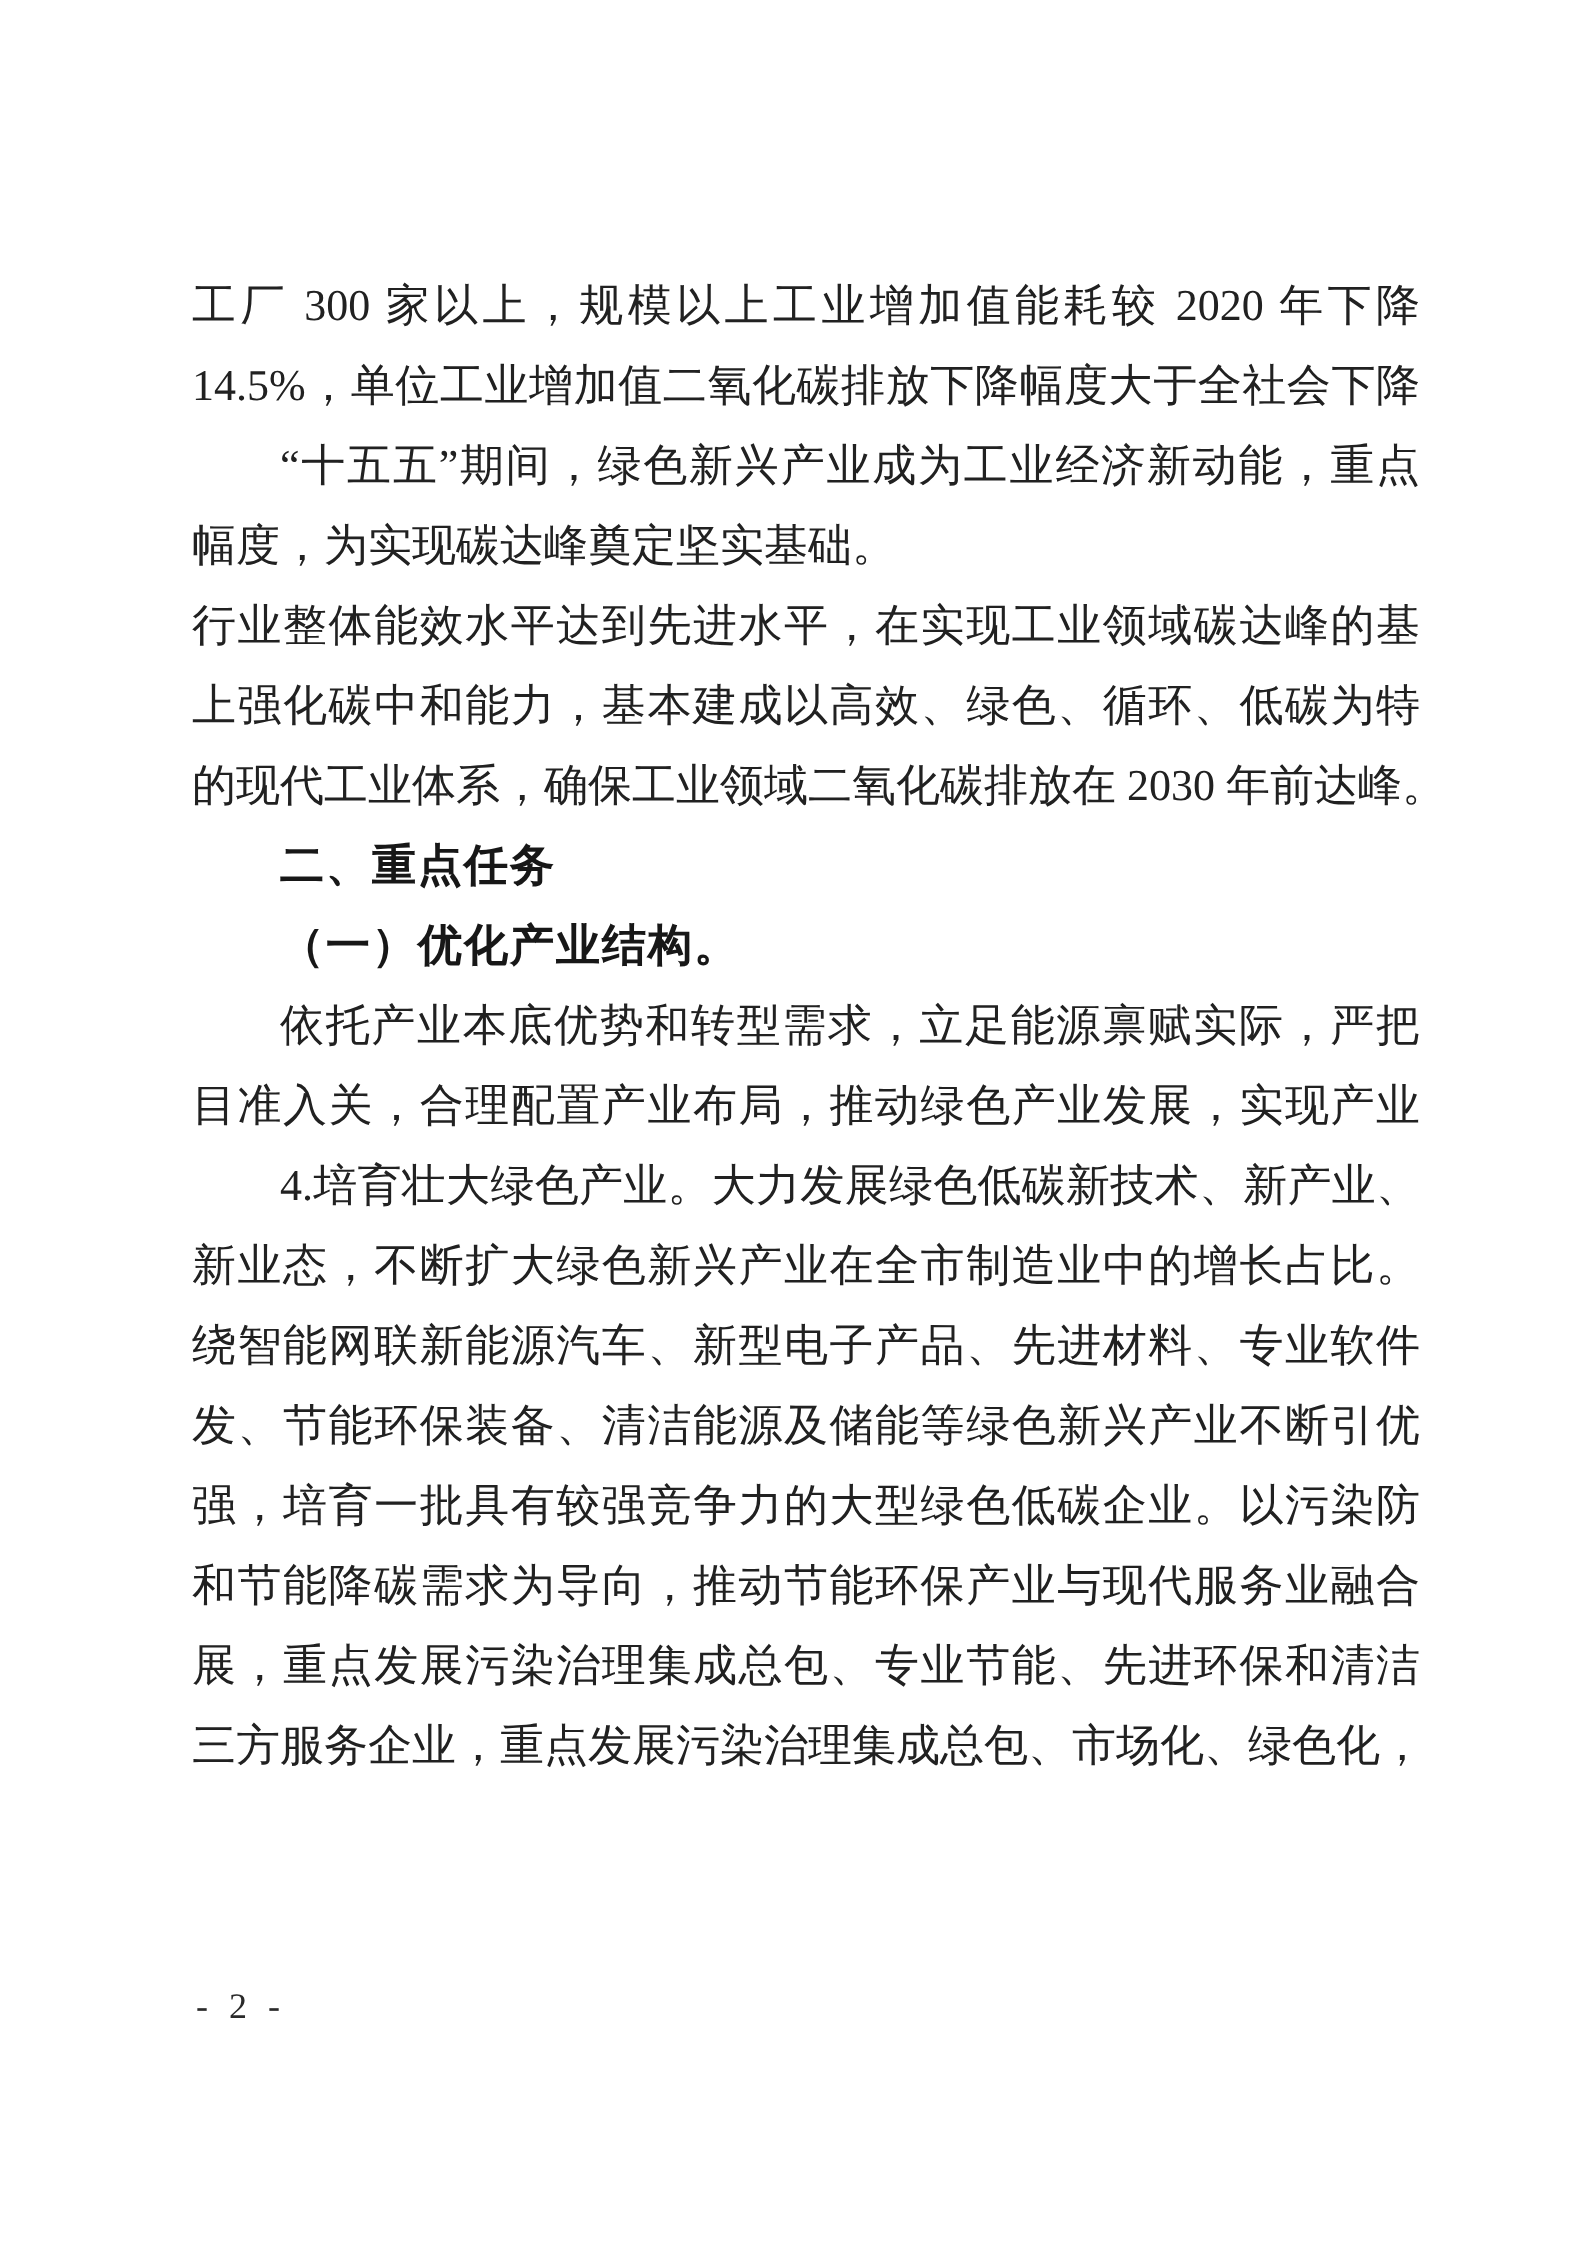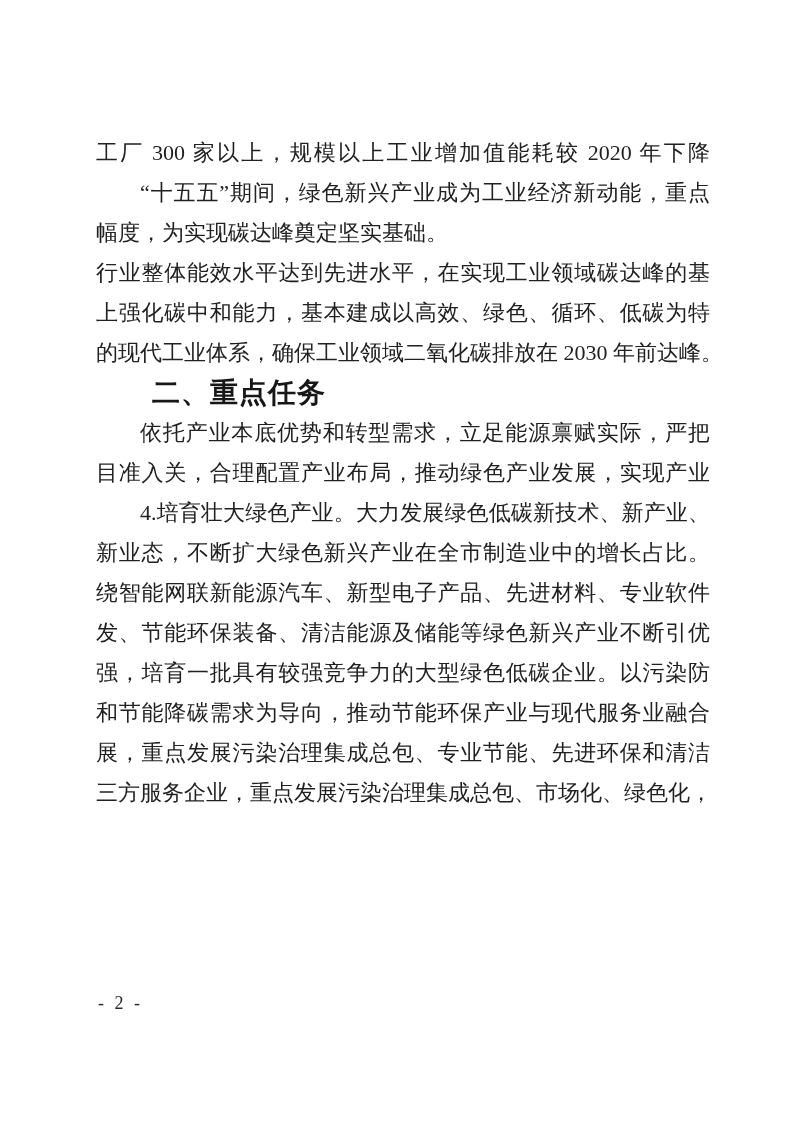--- a/index.html
+++ b/index.html
@@ -39,45 +39,47 @@
   }
   .line.indent {
     text-indent: 2em;
   }
   .line.heading1,
   .line.heading2 {
     font-family: "Liberation Sans", "DejaVu Sans", sans-serif;
     font-weight: bold;
     color: #171717;
     text-indent: 2em;
-    font-size: 28px;
+    font-size: 22px;
     letter-spacing: 1px;
   }
   .footer-pagenum {
     position: absolute;
     left: 98px;
     top: 993px;
     font-size: 18px;
     color: #2a2a2a;
     letter-spacing: 3px;
     font-family: "Liberation Serif", "DejaVu Serif", serif;
   }
 </style>
 </head>
 <body>
 
 <div class="page">
   <div class="doc-body">
       <div class="line body fill">工厂 300 家以上，规模以上工业增加值能耗较 2020 年下降</div>
+      <div class="line body fill">14.5%，单位工业增加值二氧化碳排放下降幅度大于全社会下降</div>
       <div class="line body indent fill">“十五五”期间，绿色新兴产业成为工业经济新动能，重点</div>
       <div class="line body">幅度，为实现碳达峰奠定坚实基础。</div>
       <div class="line body fill">行业整体能效水平达到先进水平，在实现工业领域碳达峰的基础</div>
       <div class="line body fill">上强化碳中和能力，基本建成以高效、绿色、循环、低碳为特征</div>
       <div class="line body">的现代工业体系，确保工业领域二氧化碳排放在 2030 年前达峰。</div>
       <div class="line heading1">二、重点任务</div>
+      <div class="line heading2">（一）优化产业结构。</div>
       <div class="line body indent fill">依托产业本底优势和转型需求，立足能源禀赋实际，严把项</div>
       <div class="line body fill">目准入关，合理配置产业布局，推动绿色产业发展，实现产业结</div>
       <div class="line body indent fill">4.培育壮大绿色产业。大力发展绿色低碳新技术、新产业、</div>
       <div class="line body fill">新业态，不断扩大绿色新兴产业在全市制造业中的增长占比。围</div>
       <div class="line body fill">绕智能网联新能源汽车、新型电子产品、先进材料、专业软件开</div>
       <div class="line body fill">发、节能环保装备、清洁能源及储能等绿色新兴产业不断引优培</div>
       <div class="line body fill">强，培育一批具有较强竞争力的大型绿色低碳企业。以污染防治</div>
       <div class="line body fill">和节能降碳需求为导向，推动节能环保产业与现代服务业融合发</div>
       <div class="line body fill">展，重点发展污染治理集成总包、专业节能、先进环保和清洁生</div>
       <div class="line body">三方服务企业，重点发展污染治理集成总包、市场化、绿色化，</div>

